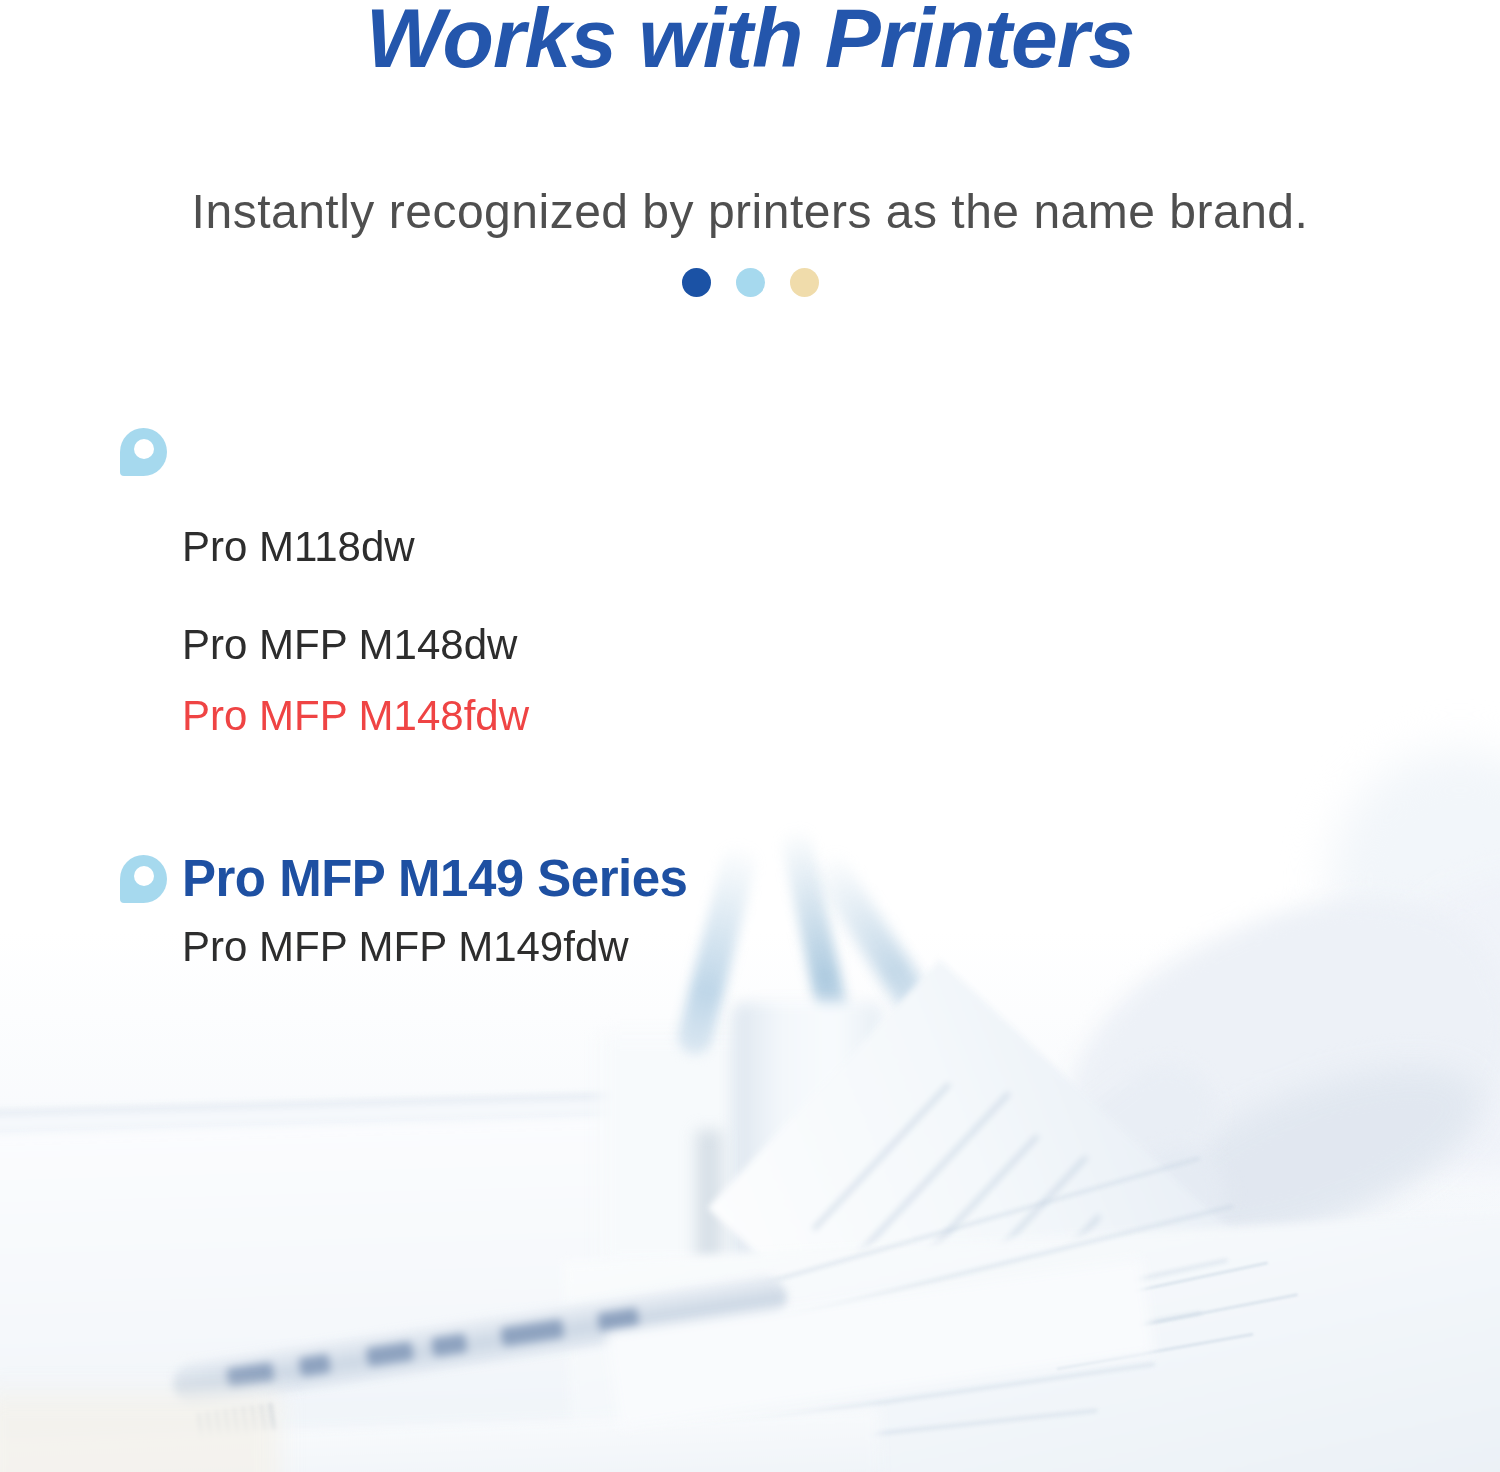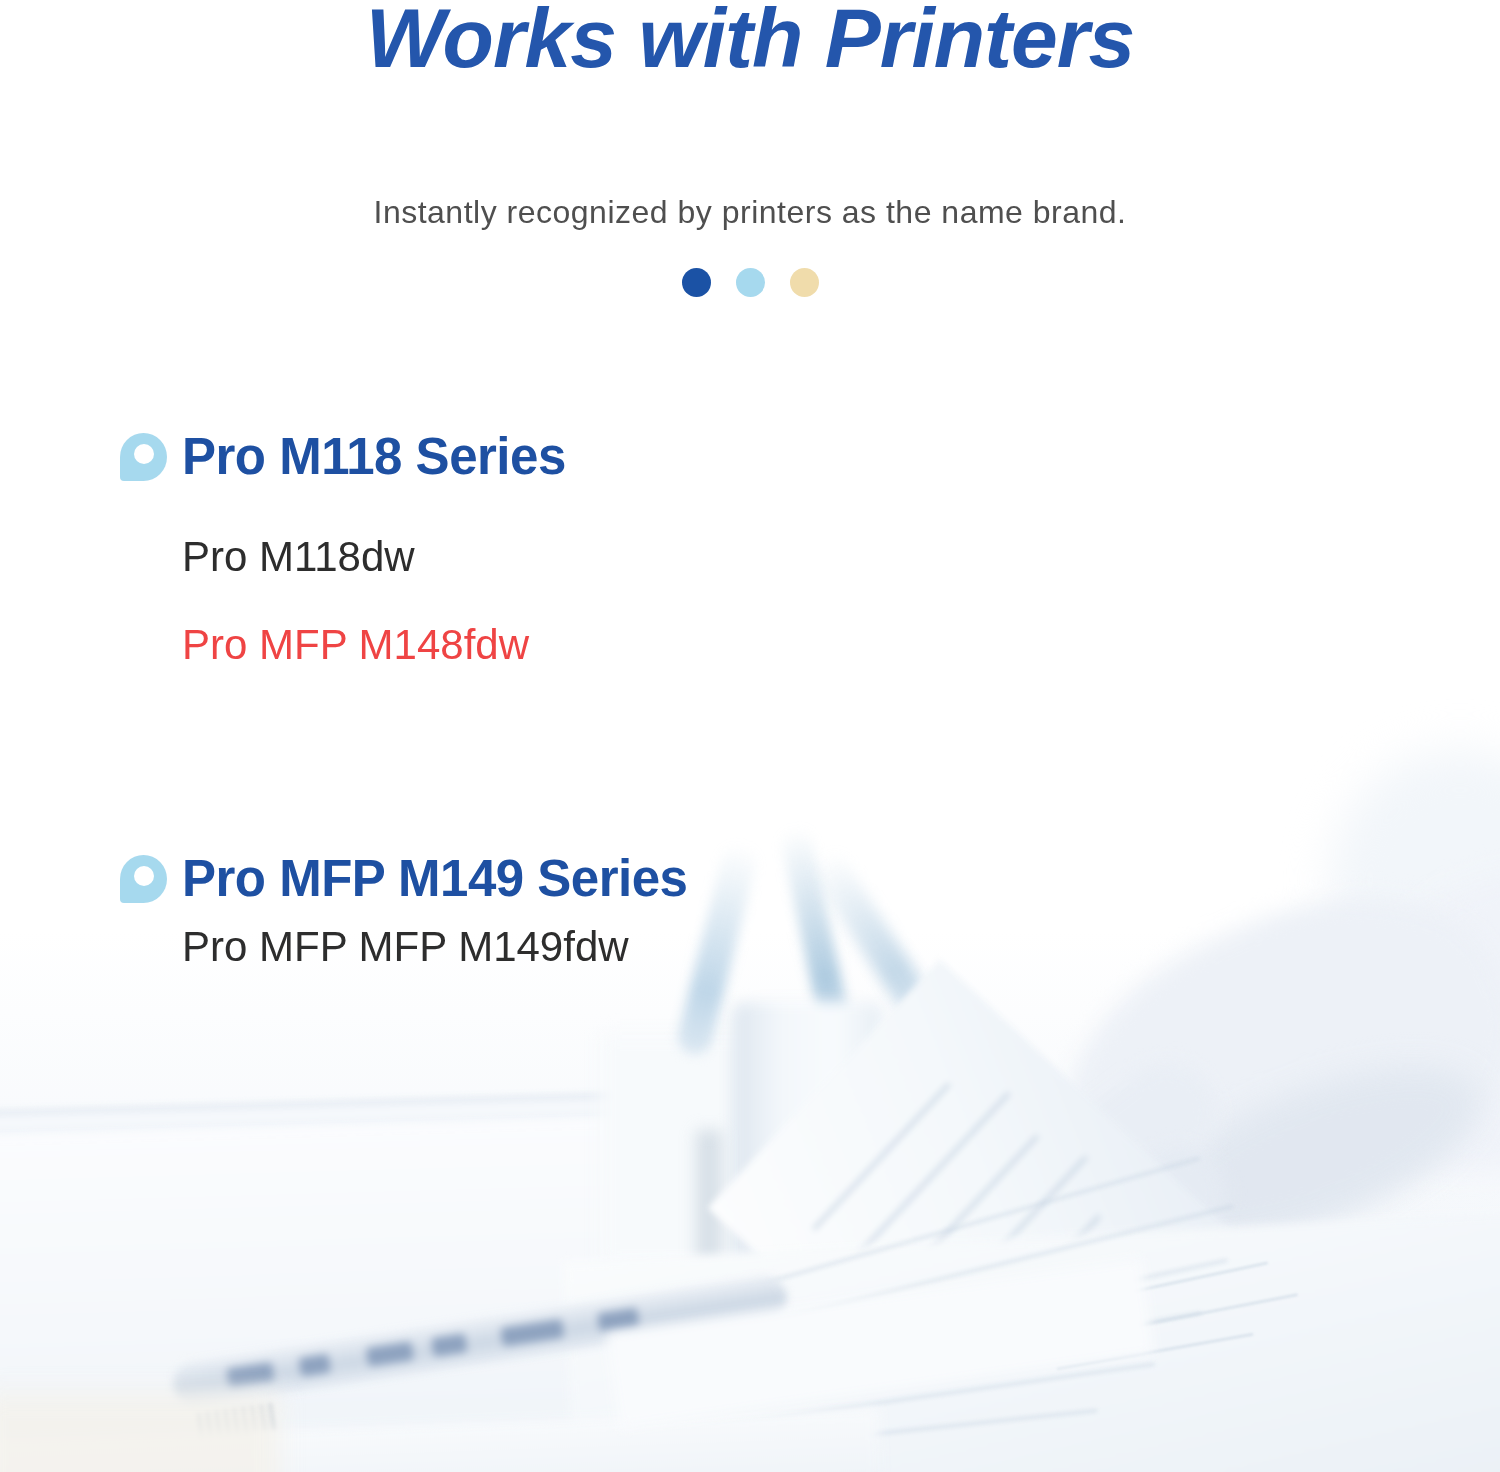--- a/index.html
+++ b/index.html
@@ -99,21 +99,21 @@
   .stx1 { left:1090px; top:1280px; width:180px; transform:rotate(-12deg); }
   .stx2 { left:1070px; top:1315px; width:230px; transform:rotate(-11deg); }
   .stx3 { left:1055px; top:1350px; width:200px; transform:rotate(-10deg); }
 
   
   .content { position:absolute; inset:0; z-index:2; }
 
   .title    { position:absolute; left:0; right:0; top:-14px; text-align:center;
               font-size:84px; line-height:104px; font-weight:bold; font-style:italic; letter-spacing:-1px; }
   .subtitle { position:absolute; left:0; right:0; top:188px; text-align:center;
-              font-size:32px; line-height:48px; letter-spacing:.5px; }
+              font-size:48px; line-height:48px; letter-spacing:.5px; }
   .dots     { position:absolute; left:0; right:0; top:268px; display:flex; justify-content:center; gap:25px; }
   .dot      { width:29px; height:29px; border-radius:50%; }
 
   .group    { position:absolute; left:120px; }
   .g1 { top:428px; }
   .g2 { top:606px; }
   .g3 { top:850px; }
   .group-header { display:flex; align-items:center; gap:15px; }
   .pin-icon { width:47px; height:48px; border-radius:50% 50% 50% 4px; position:relative; flex:0 0 auto; }
   .pin-icon::after { content:""; position:absolute; left:14px; top:11px; width:20px; height:20px;
@@ -184,29 +184,29 @@
 
   <div class="dots">
     <span class="dot" style="background: rgb(27, 82, 165);"></span>
     <span class="dot" style="background: rgb(166, 217, 238);"></span>
     <span class="dot" style="background: rgb(240, 220, 171);"></span>
   </div>
 
   <section class="group g1">
     <div class="group-header">
       <span class="pin-icon" style="background: rgb(166, 217, 238);"></span>
-      <h2 class="series" style="color: rgb(30, 80, 162);">Pro M118 Series</h2>
     </div>
     <ul class="models">
       <li style="color: rgb(45, 45, 45); margin-top: 47px;">Pro M118dw</li>
     </ul>
   </section>
 
   <section class="group g2">
     <ul class="models">
+      <li style="color: rgb(45, 45, 45);">Pro MFP M148dw</li>
       <li style="color: #ef4444;">Pro MFP M148fdw</li>
     </ul>
   </section>
 
   <section class="group g3">
     <div class="group-header">
       <span class="pin-icon" style="background: rgb(166, 217, 238);"></span>
       <h2 class="series" style="color: rgb(30, 80, 162);">Pro MFP M149 Series</h2>
     </div>
     <ul class="models">

